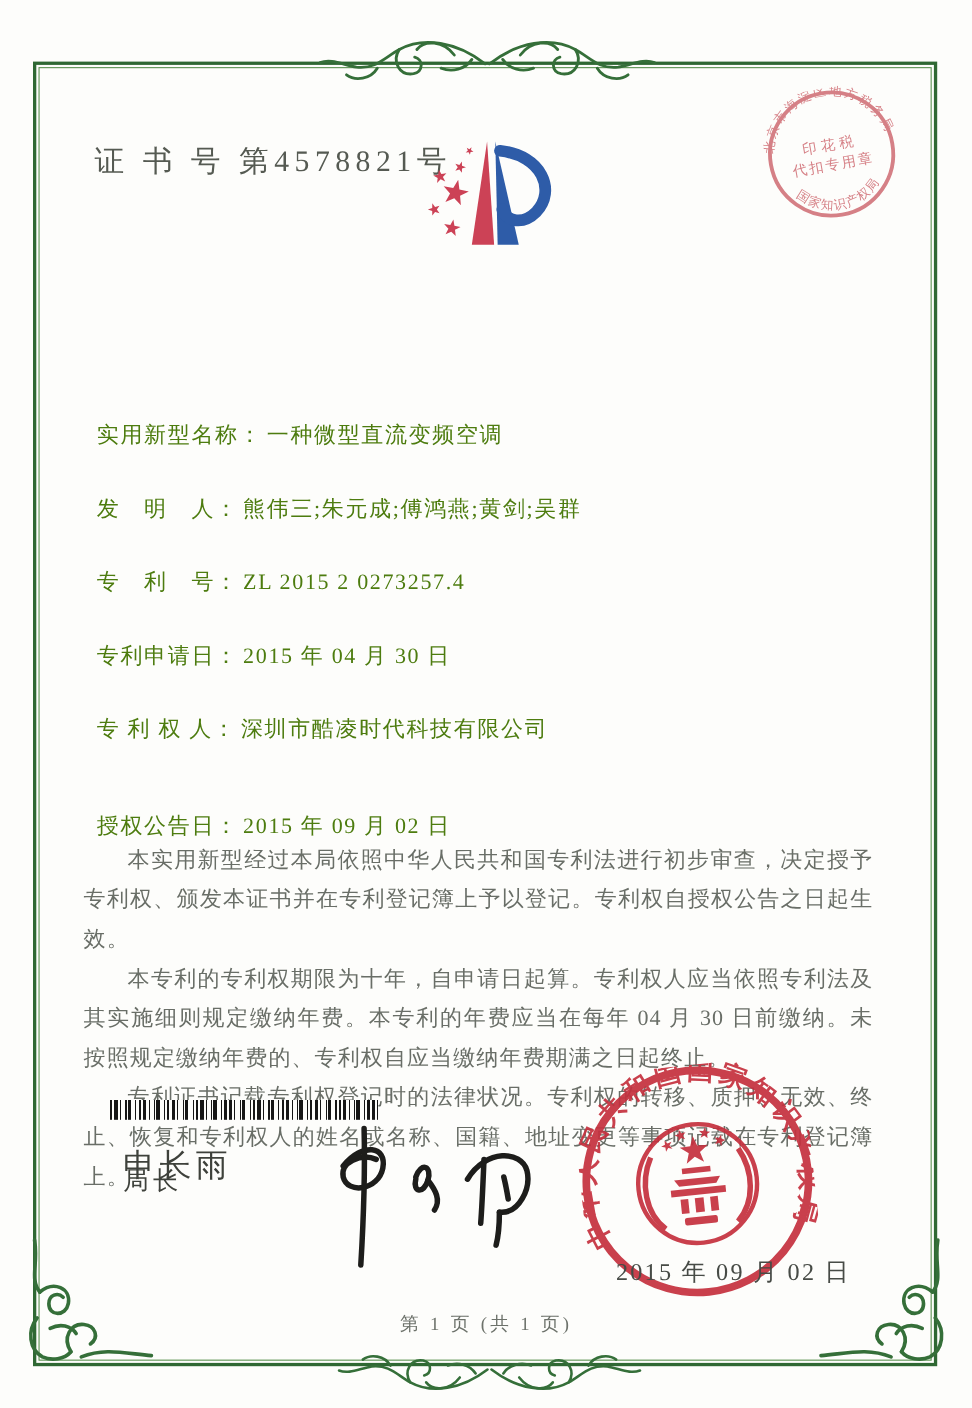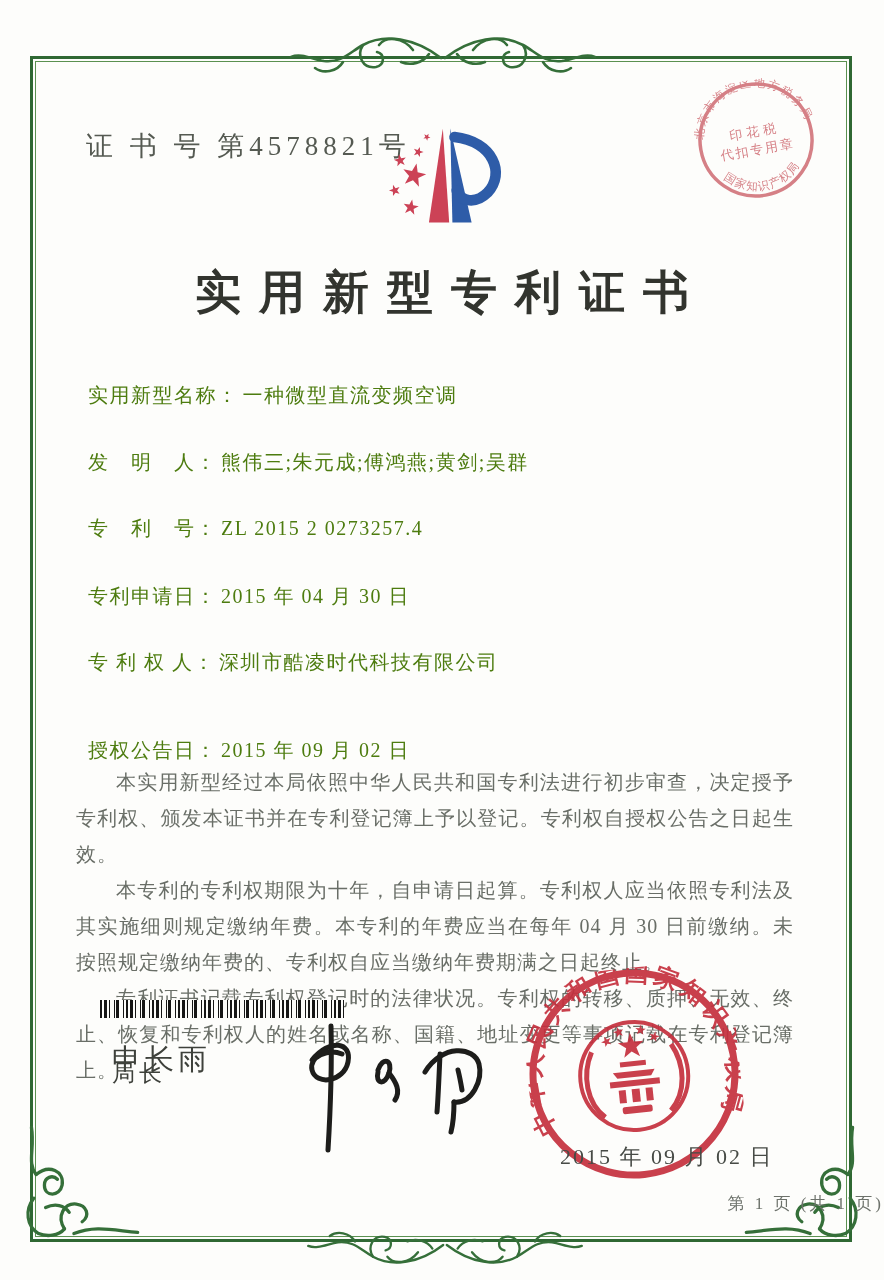--- a/index.html
+++ b/index.html
@@ -52,21 +52,21 @@
       #161616 16px 19px,#fdfdfb 19px 23px,#161616 23px 24px,#fdfdfb 24px 26px);
   }
   .signer-title{position:absolute;left:112px;top:1058px;font-size:23px;color:#3e413b;letter-spacing:4px;text-align:right;}
   .signer-name{position:absolute;left:112px;top:1040px;font-size:29px;color:#3e413b;letter-spacing:4px;}
   .signature{position:absolute;left:282px;top:1012px;width:215px;height:150px;}
   .office-seal{position:absolute;left:528px;top:968px;width:212px;height:212px;transform:rotate(-6deg);opacity:.92;}
   .seal-date{
     position:absolute;left:560px;top:1142px;font-size:22px;color:#474b46;letter-spacing:2px;
   }
   .footer{
-    position:absolute;left:0;top:1192px;width:100%;text-align:right;
+    position:absolute;left:0;top:1192px;width:100%;text-align:center;
     font-size:17px;color:#6d726b;letter-spacing:3px;
   }
 </style>
 </head>
 <body>
 
 <div class="page">
 
   <svg width="0" height="0" style="position:absolute">
     <defs>
@@ -134,21 +134,20 @@
     <text font-size="11.5" fill="#cf6b72" letter-spacing="2">
       <textPath href="#tax-top-arc" startOffset="50%" text-anchor="middle">北京市海淀区地方税务局</textPath>
     </text>
     <text font-size="11.5" fill="#cf6b72" letter-spacing="1">
       <textPath href="#tax-bottom-arc" startOffset="50%" text-anchor="middle">国家知识产权局</textPath>
     </text>
     <text x="0" y="-4" text-anchor="middle" font-size="13" letter-spacing="4" fill="#cf6b72">印花税</text>
     <text x="0" y="14" text-anchor="middle" font-size="13" letter-spacing="2" fill="#cf6b72">代扣专用章</text>
   </svg>
 
-  <div class="title">实用新型专利证书</div>
 
   <div class="field" style="top:382px">
     <span class="lbl">实用新型名称：</span><span>一种微型直流变频空调</span>
   </div>
   <div class="field" style="top:449px">
     <span class="lbl">发　明　人：</span><span>熊伟三;朱元成;傅鸿燕;黄剑;吴群</span>
   </div>
   <div class="field" style="top:515px">
     <span class="lbl">专　利　号：</span><span>ZL 2015 2 0273257.4</span>
   </div>

